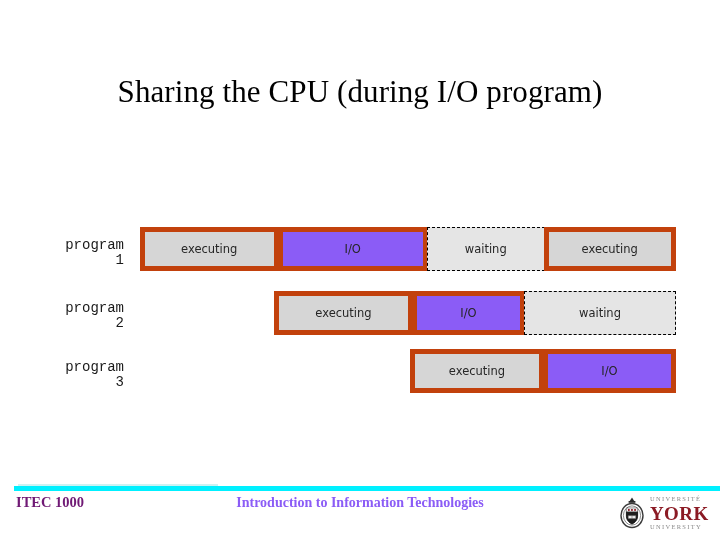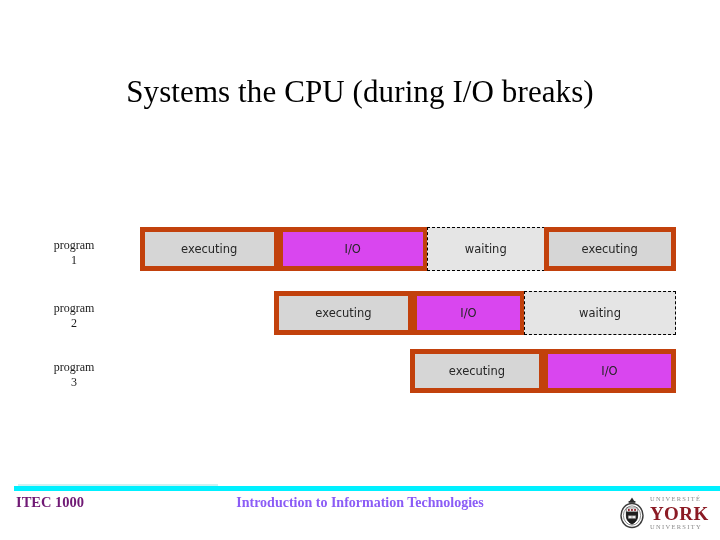--- a/index.html
+++ b/index.html
@@ -35,23 +35,23 @@
     position: absolute;
     left: 0;
     top: 0;
     width: 720px;
     height: 540px;
   }
 
   .prog-label {
     position: absolute;
     width: 100px;
-    text-align: center;
-    font-family: Liberation Serif, serif;
-    font-size: 12px;
+    text-align: right;
+    font-family: Liberation Mono, monospace;
+    font-size: 14px;
     color: #1a1a1a;
     line-height: 15px;
   }
   .prog-label .l2 { display: block; }
 
   .timeline {
     position: absolute;
     height: 44px;
     display: flex;
     box-sizing: border-box;
@@ -68,21 +68,21 @@
     height: 44px;
     border: 5px solid #c2410c;
     margin-left: -1px;
   }
   .seg:first-child { margin-left: 0; }
 
   .seg.executing {
     background: #d6d6d6;
   }
   .seg.io {
-    background: #d946ef;
+    background: #8b5cf6;
   }
   .seg.waiting {
     background: #e5e5e5;
     border: 1px dashed #000000;
   }
 
   
   .caption {
     position: absolute;
     left: 46px;
@@ -171,21 +171,21 @@
     font-weight: bold;
     letter-spacing: 0.4px;
     color: #8b1a24;
     line-height: 19px;
     margin: 1px 0 1px 0;
   }
 </style>
 </head>
 <body>
 
-<div class="slide-title">Systems the CPU (during I/O breaks)</div>
+<div class="slide-title">Sharing the CPU (during I/O program)</div>
 
 <div class="figure">
 
   <div class="prog-label" style="left:24px; top:238px;">
     <span>program</span>
     <span class="l2">1</span>
   </div>
   <div class="timeline" style="left:140px; top:227px; width:536px;">
     <div class="seg executing" style="width:139px;">
       <span>executing</span>

